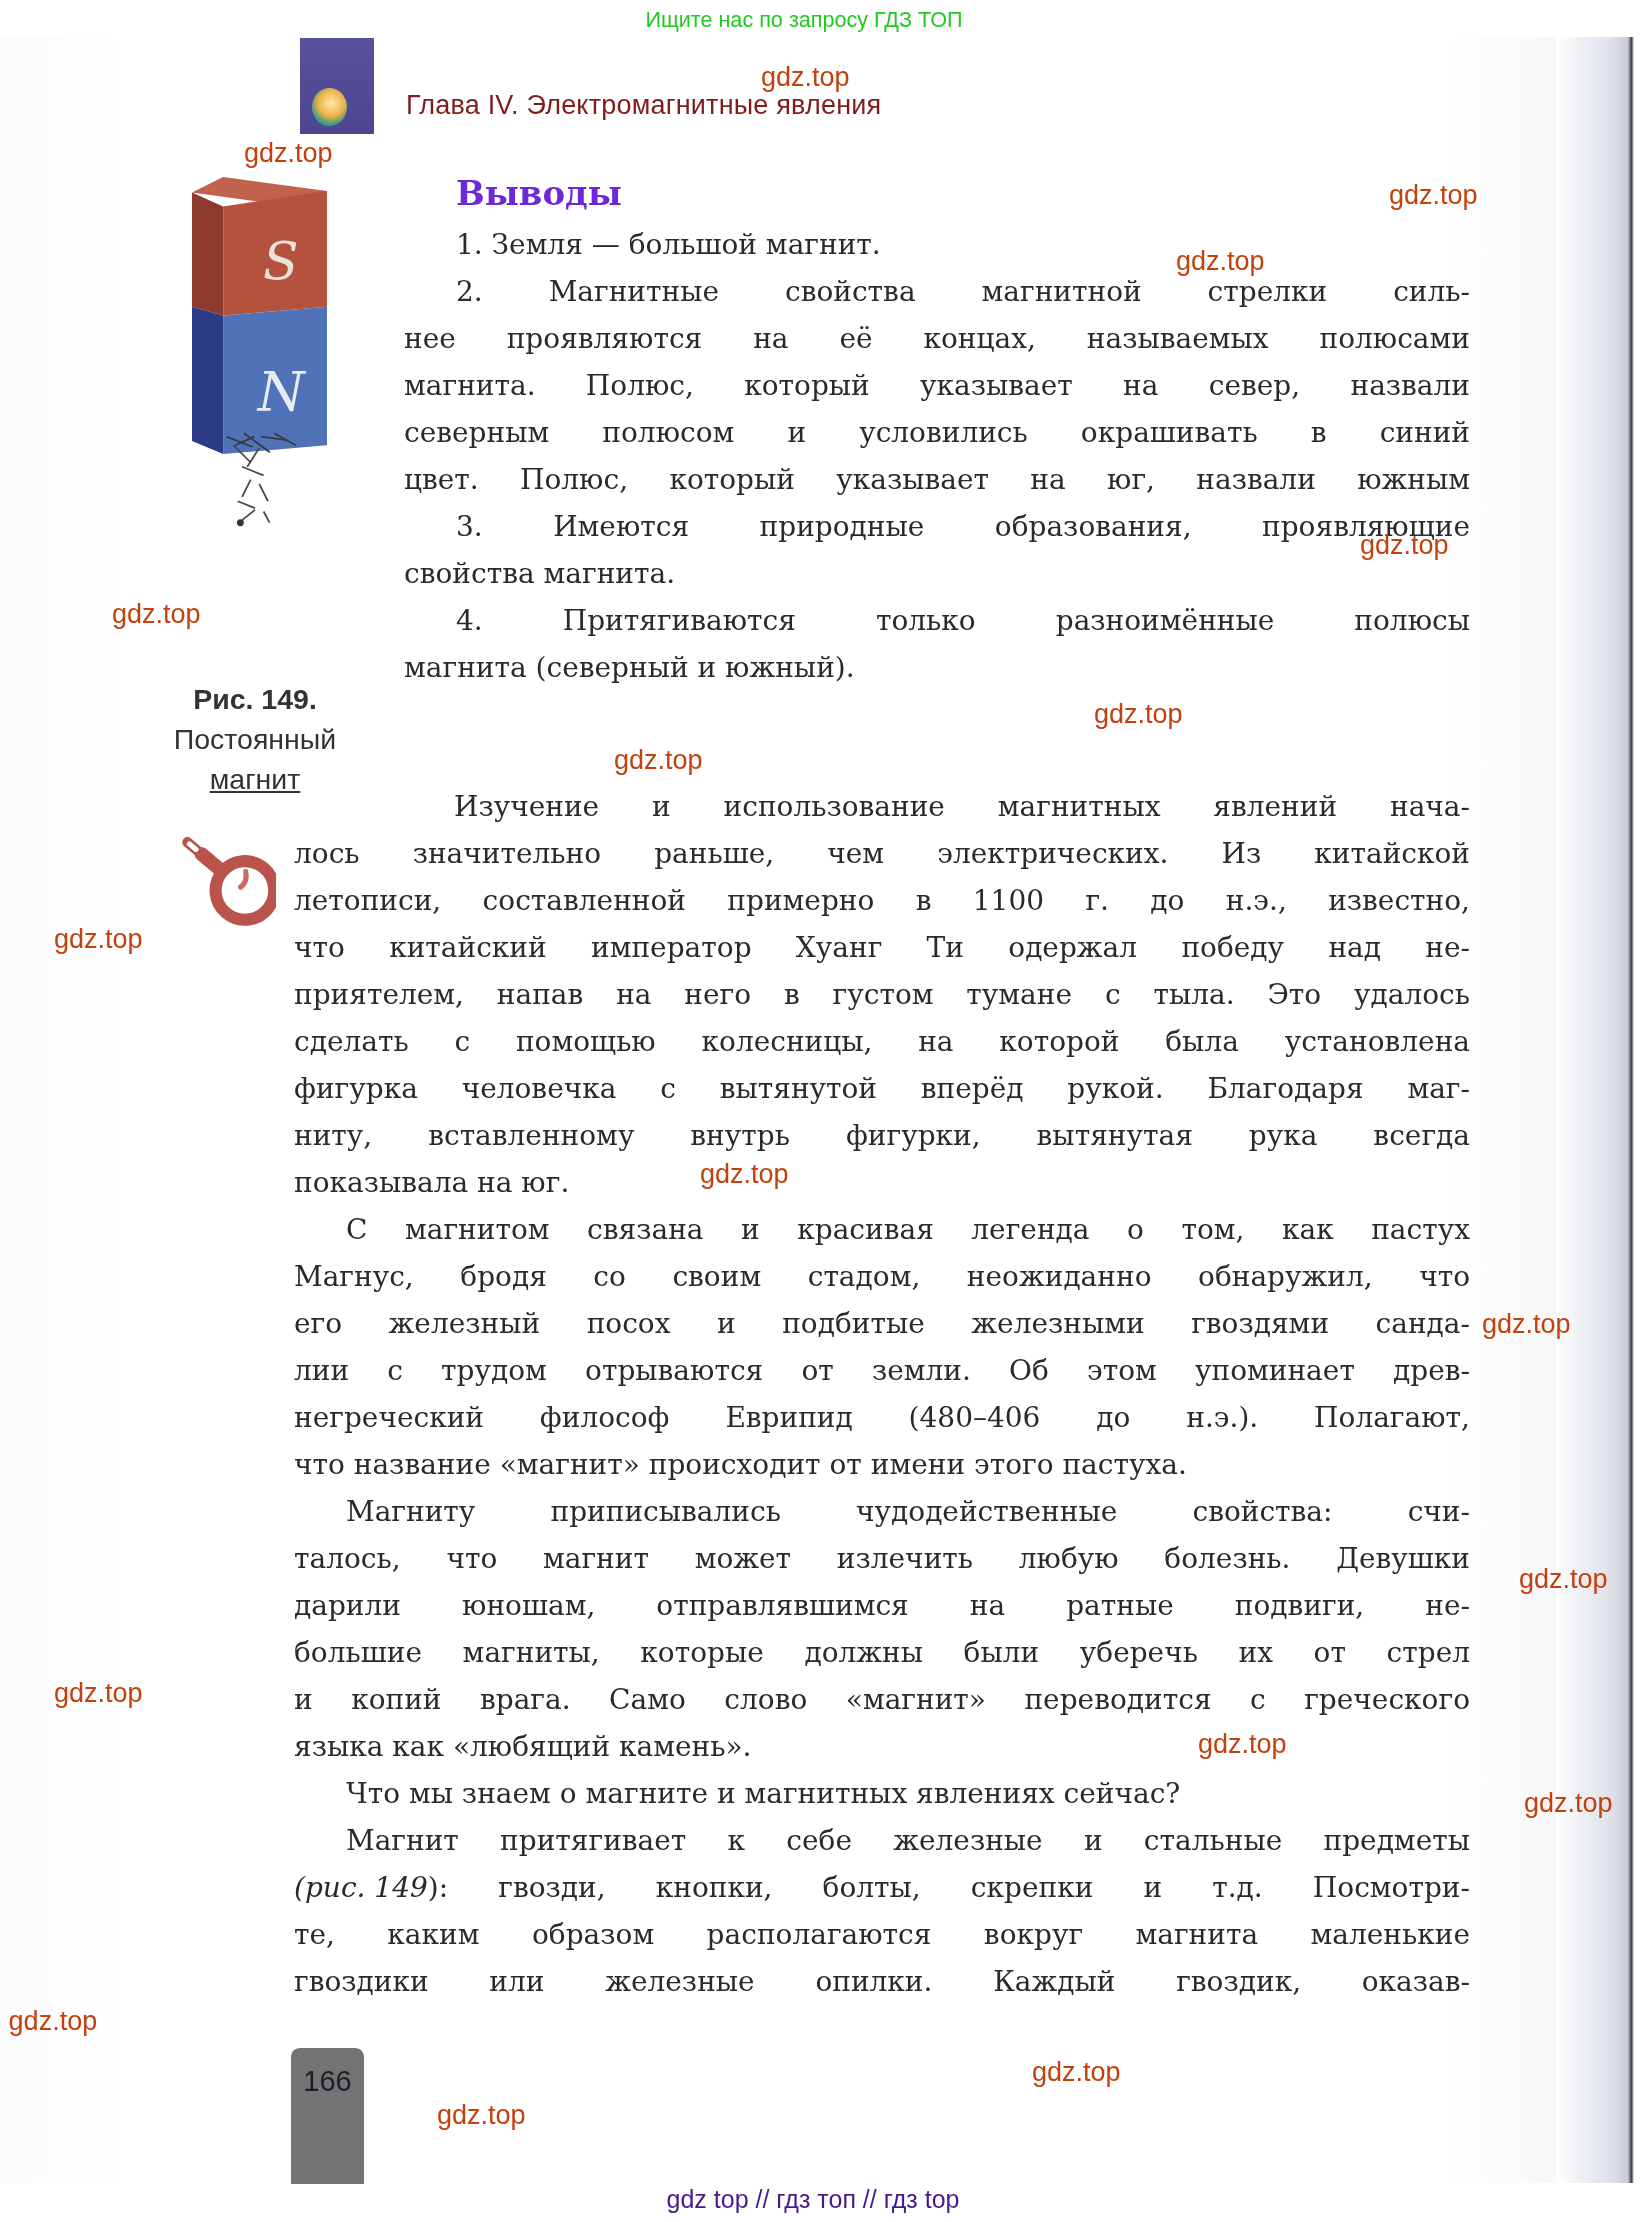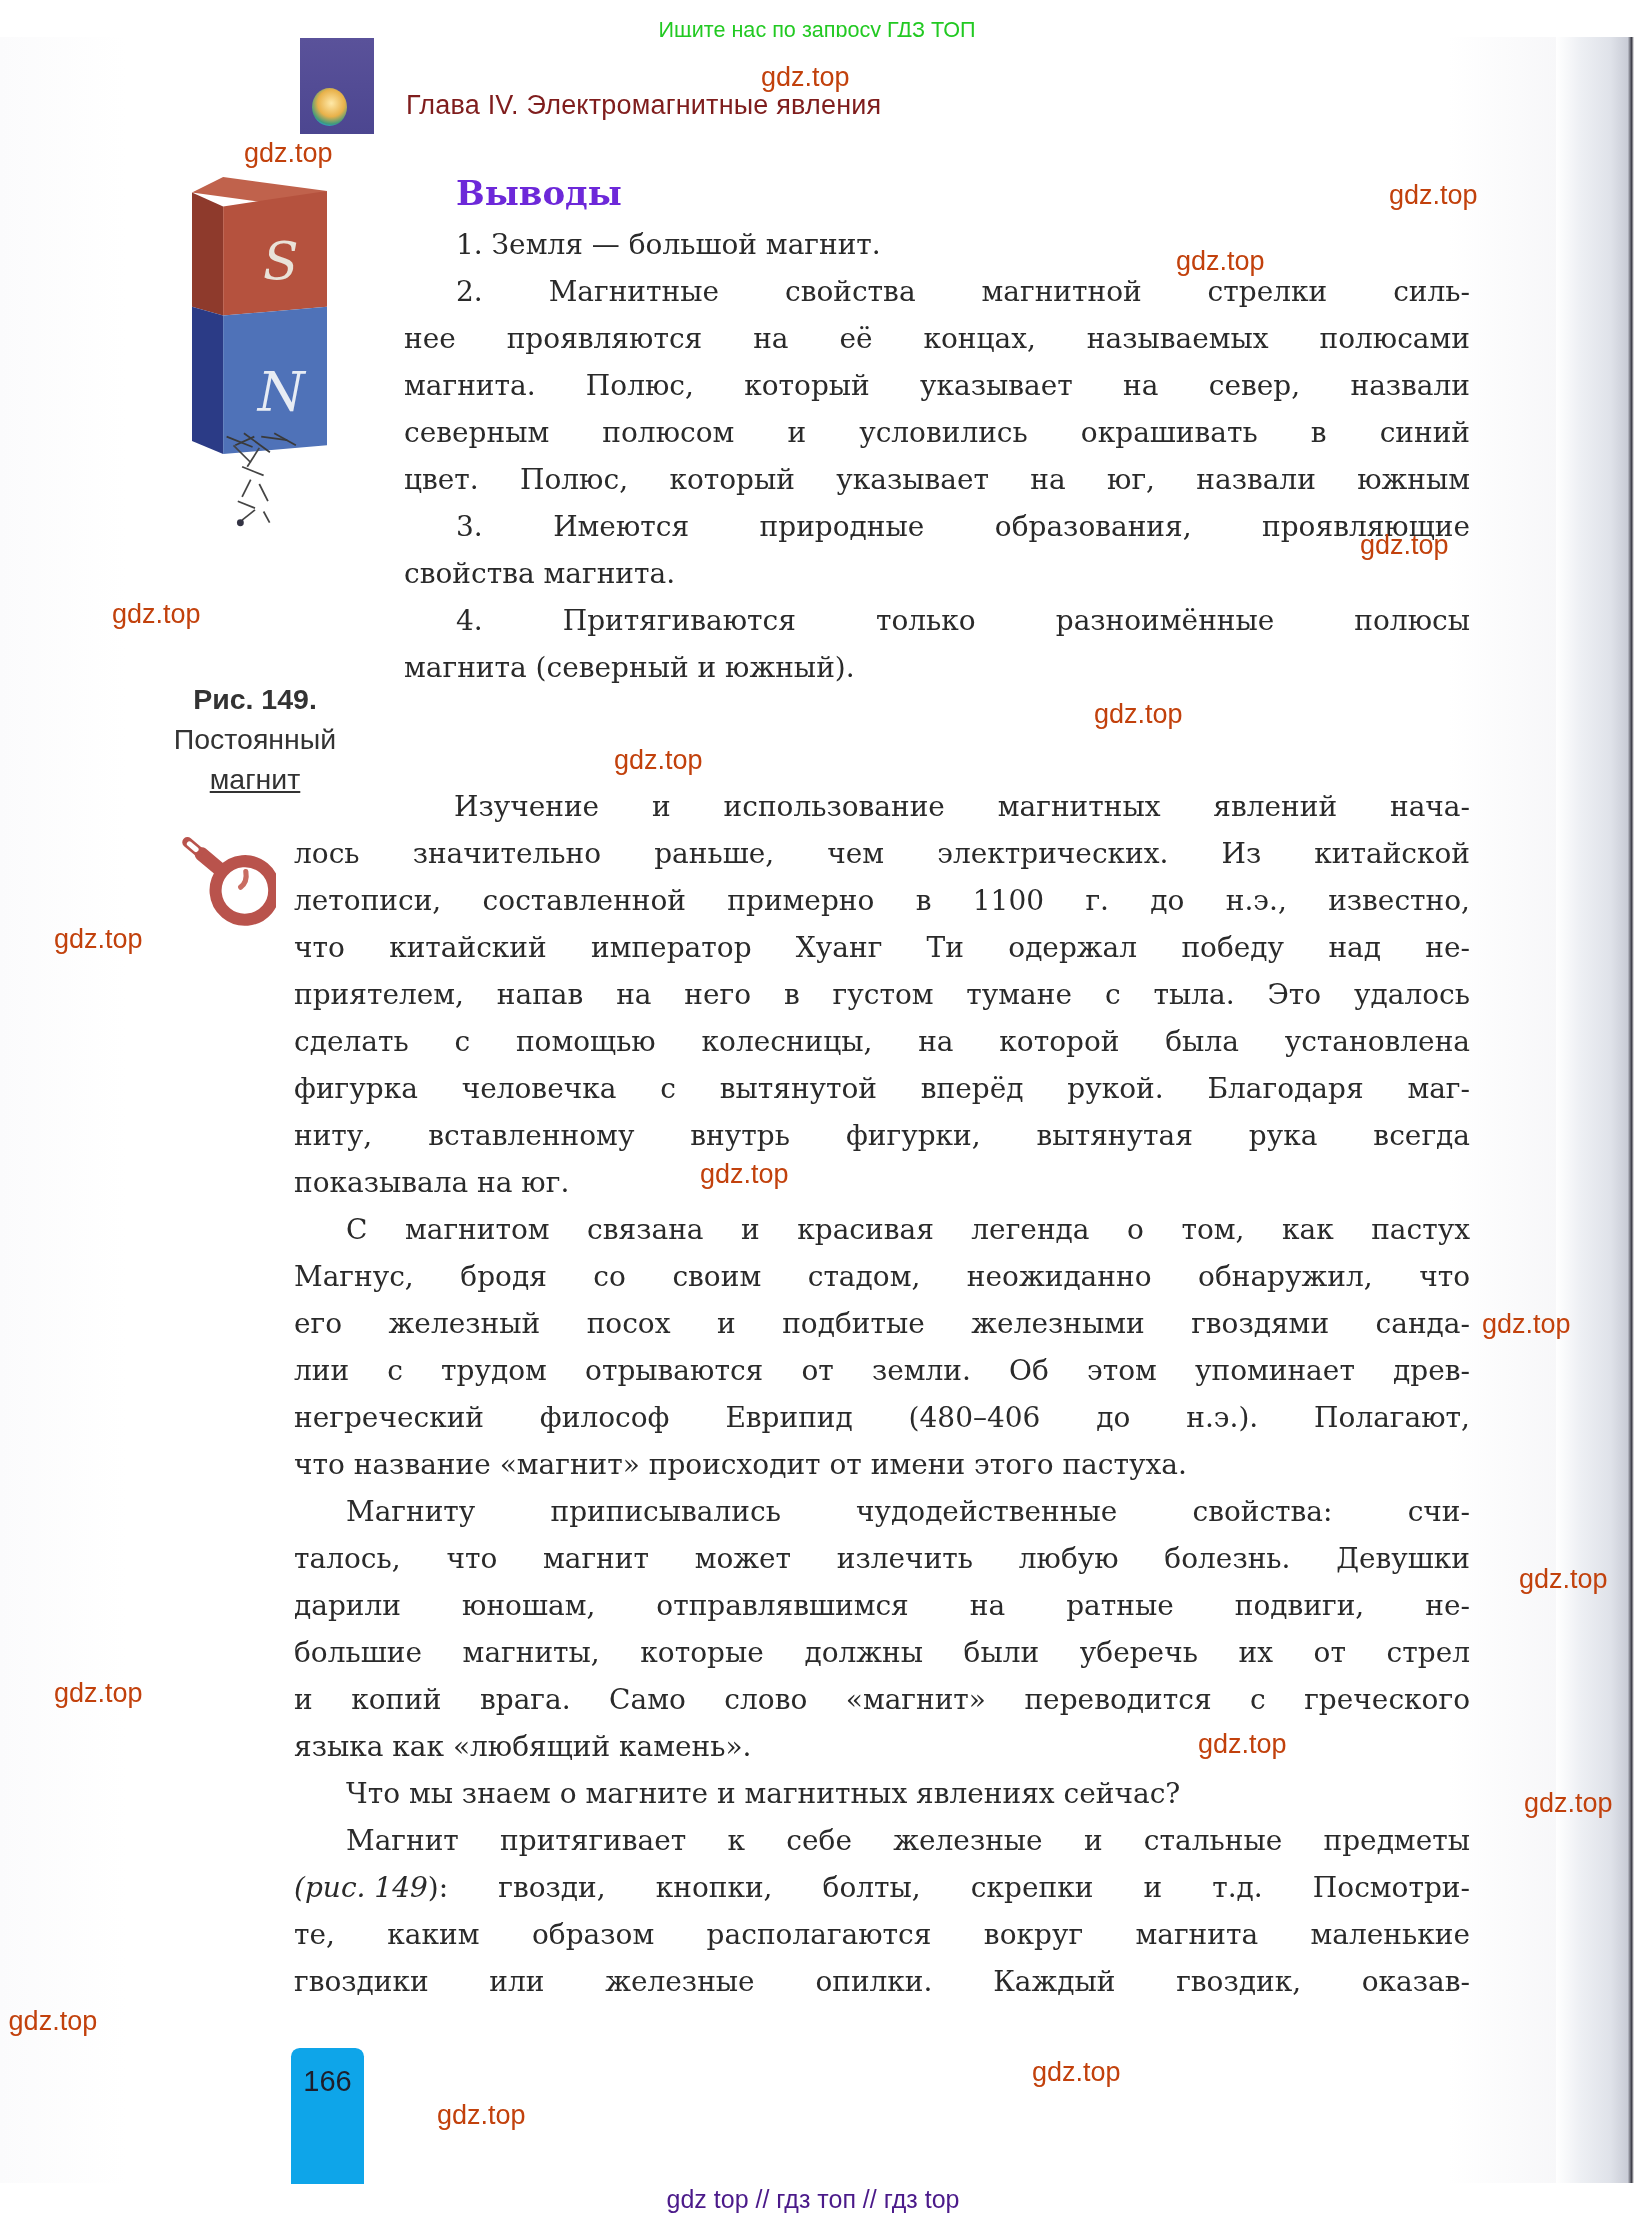--- a/index.html
+++ b/index.html
@@ -1,38 +1,38 @@
 <!DOCTYPE html>
 <html style="font-size:14px"><head>
 <meta charset="utf-8">
 <style>
   html, body { margin:0; padding:0; }
   body { width:1644px; height:2222px; position:relative; background:#ffffff; overflow:hidden; font-family:"DejaVu Serif", serif; }
   .abs { position:absolute; }
-  .banner { position:absolute; top:17px; left:0; width:1608px; text-align:center; font-family:"Liberation Sans", sans-serif; font-size:21.6px; color:#22c922;margin-left:13px; }
+  .banner { position:absolute; top:7px; left:0; width:1608px; text-align:center; font-family:"Liberation Sans", sans-serif; font-size:21.6px; color:#22c922; }
   .page { position:absolute; left:0; top:37px; width:1574px; height:2146px; background:linear-gradient(90deg,#fbfbfc 0%, #ffffff 8%, #ffffff 92%, #f6f6f8 100%); }
   .shadow { position:absolute; left:1556px; top:37px; width:78px; height:2146px; background:linear-gradient(90deg,#ffffff 0%, #eef0f4 30%, #dfe2e9 70%, #c9ccd6 92%, #3b3b46 97%, #ffffff 100%); }
   .chap-block { position:absolute; left:300px; top:38px; width:74px; height:96px; background:linear-gradient(180deg,#5a529a,#4c4690); }
   .chap-ball { position:absolute; left:12px; top:50px; width:35px; height:38px; border-radius:50%; background:radial-gradient(circle at 55% 40%, #ffe9a8 0%, #e8b14a 45%, #3f9a7c 70%, #2aa3d8 80%, rgba(76,70,144,0) 90%); }
   .chap-title { position:absolute; left:406px; top:90px; font-family:"Liberation Sans", sans-serif; font-size:27px; color:#7f1d1d; letter-spacing:0.2px; }
   .magnet { position:absolute; left:192px; top:177px; width:135px; height:277px; }
   .caption { position:absolute; left:147px; width:216px; text-align:center; font-family:"Liberation Sans", sans-serif; color:#333; }
   .cap1 { top:683px; font-size:28.5px; font-weight:bold; }
   .cap2 { top:723px; font-size:28.5px; }
   .cap3 { top:763px; font-size:28.5px;text-decoration:underline; }
   .text { position:absolute; color:#2a2a2a; font-size:28px; line-height:47px; text-align:justify; }
   .line { display:block; white-space:nowrap; text-align:justify; text-align-last:justify; height:47px; }
   .line.last { text-align-last:left; }
   .heading { position:absolute; left:456px; top:173px; font-size:34px; font-weight:bold; color:#6d28d9; }
   .top-text { left:404px; top:221px; width:1066px; }
   .body-text { left:294px; top:783px; width:1176px; }
   .ind { padding-left:52px; }
   .ind-big { padding-left:160px; }
   .wm { position:absolute; font-family:"Liberation Sans", sans-serif; font-size:27px; color:#c2410c; white-space:nowrap; }
-  .pagenum-box { position:absolute; left:291px; top:2048px; width:73px; height:136px; background:#0ea5e9; border-radius:8.6px 8.6px 0 0; }
+  .pagenum-box { position:absolute; left:291px; top:2048px; width:73px; height:136px; background:#737373; border-radius:8.6px 8.6px 0 0; }
   .pagenum { position:absolute; left:0; top:17.3px; width:73px; text-align:center; font-family:"Liberation Sans", sans-serif; font-size:29px; color:#1e1e2a; }
   .footer { position:absolute; top:2185px; left:0; width:1626px; text-align:center; font-family:"Liberation Sans", sans-serif; font-size:25px; color:#4b1a8a; }
   .magnifier { position:absolute; left:151px; top:837px; width:125px; height:121px; }
   i.it { font-style:italic; }
 </style>
 </head>
 <body>
 
 <div class="banner">Ищите нас по запросу ГДЗ ТОП</div>
 

